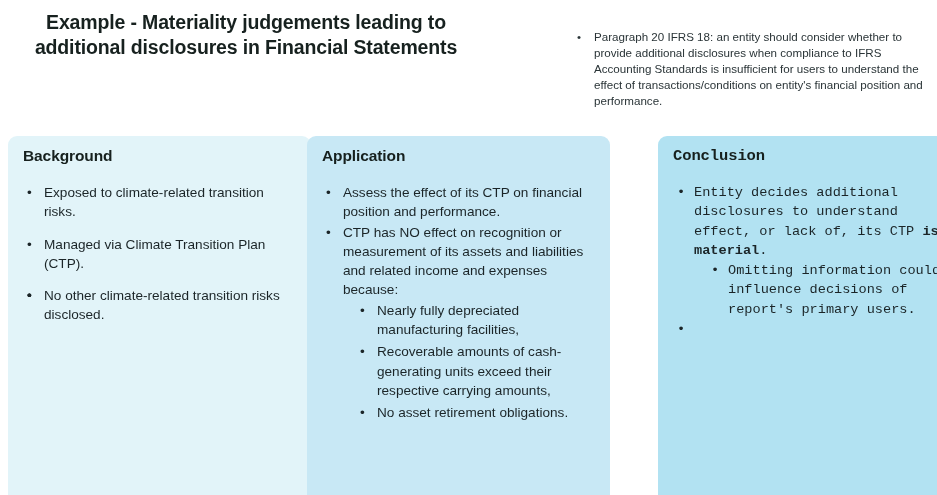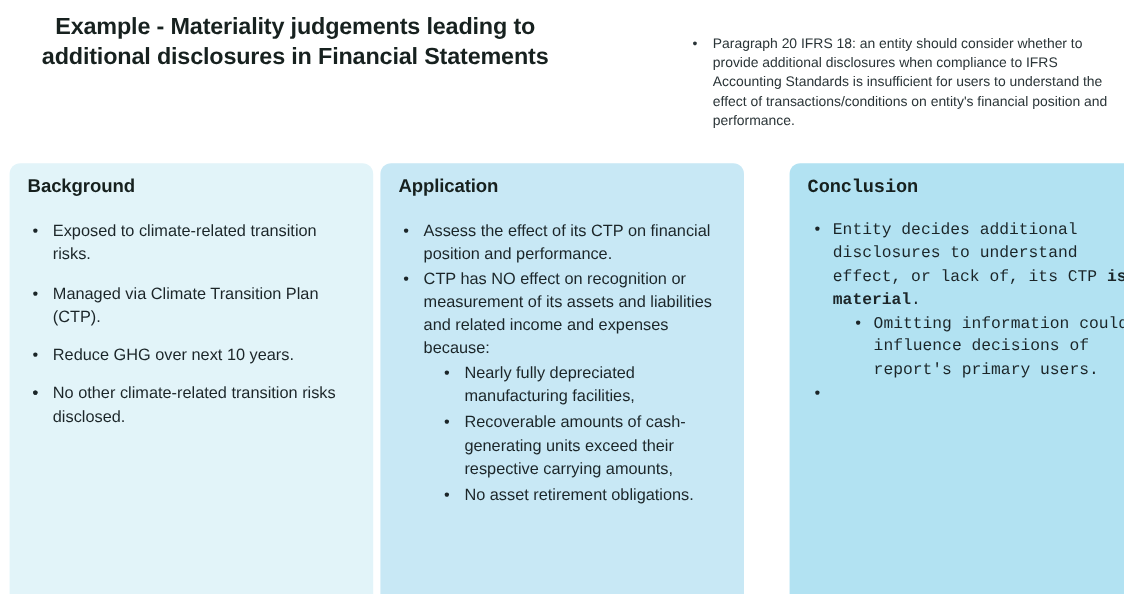--- a/index.html
+++ b/index.html
@@ -81,21 +81,21 @@
   .card {
     position: absolute;
     top: 0;
     height: 359px;
     border-radius: 9px 9px 0 0;
     box-sizing: border-box;
     padding: 11px 14px 0 14px;
     overflow: hidden;
   }
   .card-bg   { left: 8px;   width: 303px; background: #e2f4f9; }
-  .card-app  { left: 317px; width: 303px; background: #c8e8f5; }
+  .card-app  { left: 307px; width: 303px; background: #c8e8f5; }
   .card-conc { left: 658px; width: 299px; background: #b2e2f2; font-family: Liberation Mono, monospace; }
 
   .card-heading {
     font-size: 15.5px;
     font-weight: bold;
     letter-spacing: -0.1px;
     color: #16201e;
     margin: 0 0 18px 1px;
   }
 
@@ -139,21 +139,21 @@
 <div class="note" id="note-container">
     <div class="note-item"><span class="note-bullet">•</span><span>Paragraph 20 IFRS 18: an entity should consider whether to provide additional disclosures when compliance to IFRS Accounting Standards is insufficient for users to understand the effect of transactions/conditions on entity's financial position and performance.</span></div>
   </div>
 
 <div class="cards" id="cards-container">
     <div class="card card-bg" style="background: rgb(226, 244, 249);">
       <div class="card-heading">Background</div>
       <div class="bullets">
         <div class="bullet-item"><span class="bullet-mark">•</span><span>Exposed to climate-related transition risks.</span></div>
         <div class="bullet-item"><span class="bullet-mark">•</span><span>Managed via Climate Transition Plan (CTP).</span></div>
-        <div class="bullet-item"><span class="bullet-mark">•</span><span>Reduce GHG over next 10 years.</span></div>
+        <div class="bullet-item"><span class="bullet-mark">•</span></div>
         <div class="bullet-item"><span class="bullet-mark">•</span></div>
         <div class="bullet-item"><span class="bullet-mark">•</span><span>No other climate-related transition risks disclosed.</span></div>
       </div>
     </div>
     <div class="card card-app" style="background: rgb(200, 232, 245);">
       <div class="card-heading">Application</div>
       <div class="bullets">
         <div class="bullet-item"><span class="bullet-mark">•</span><span>Assess the effect of its CTP on financial position and performance.</span></div>
         <div class="bullet-item"><span class="bullet-mark">•</span><span>CTP has NO effect on recognition or measurement of its assets and liabilities and related income and expenses because:</span></div>
         <div class="bullet-item sub"><span class="bullet-mark">•</span><span>Nearly fully depreciated manufacturing facilities,</span></div>

